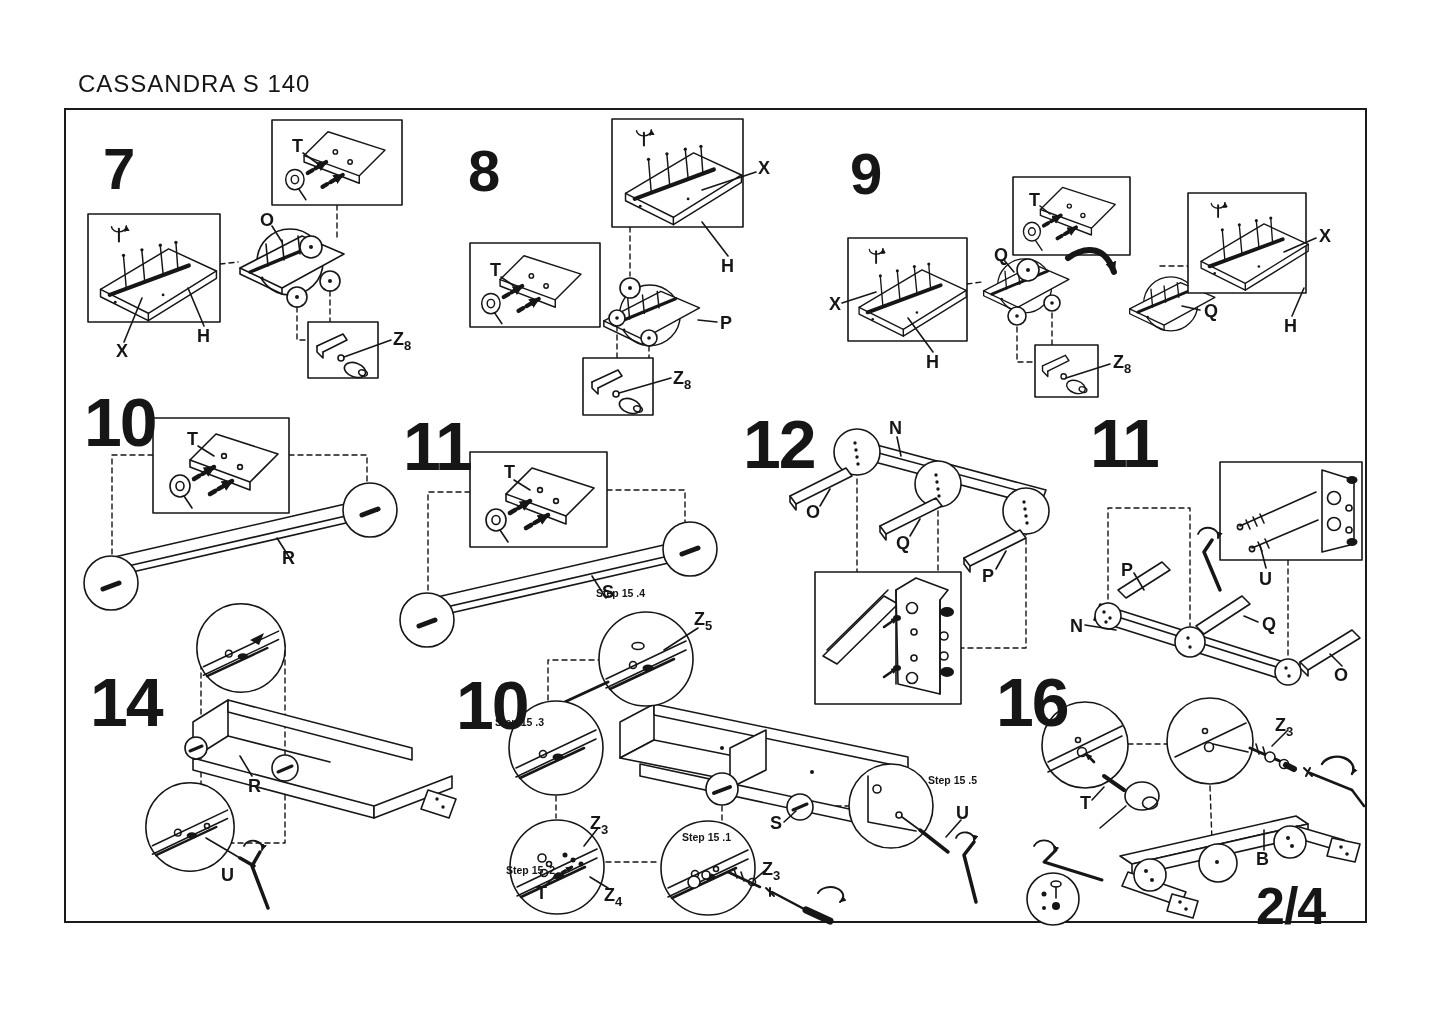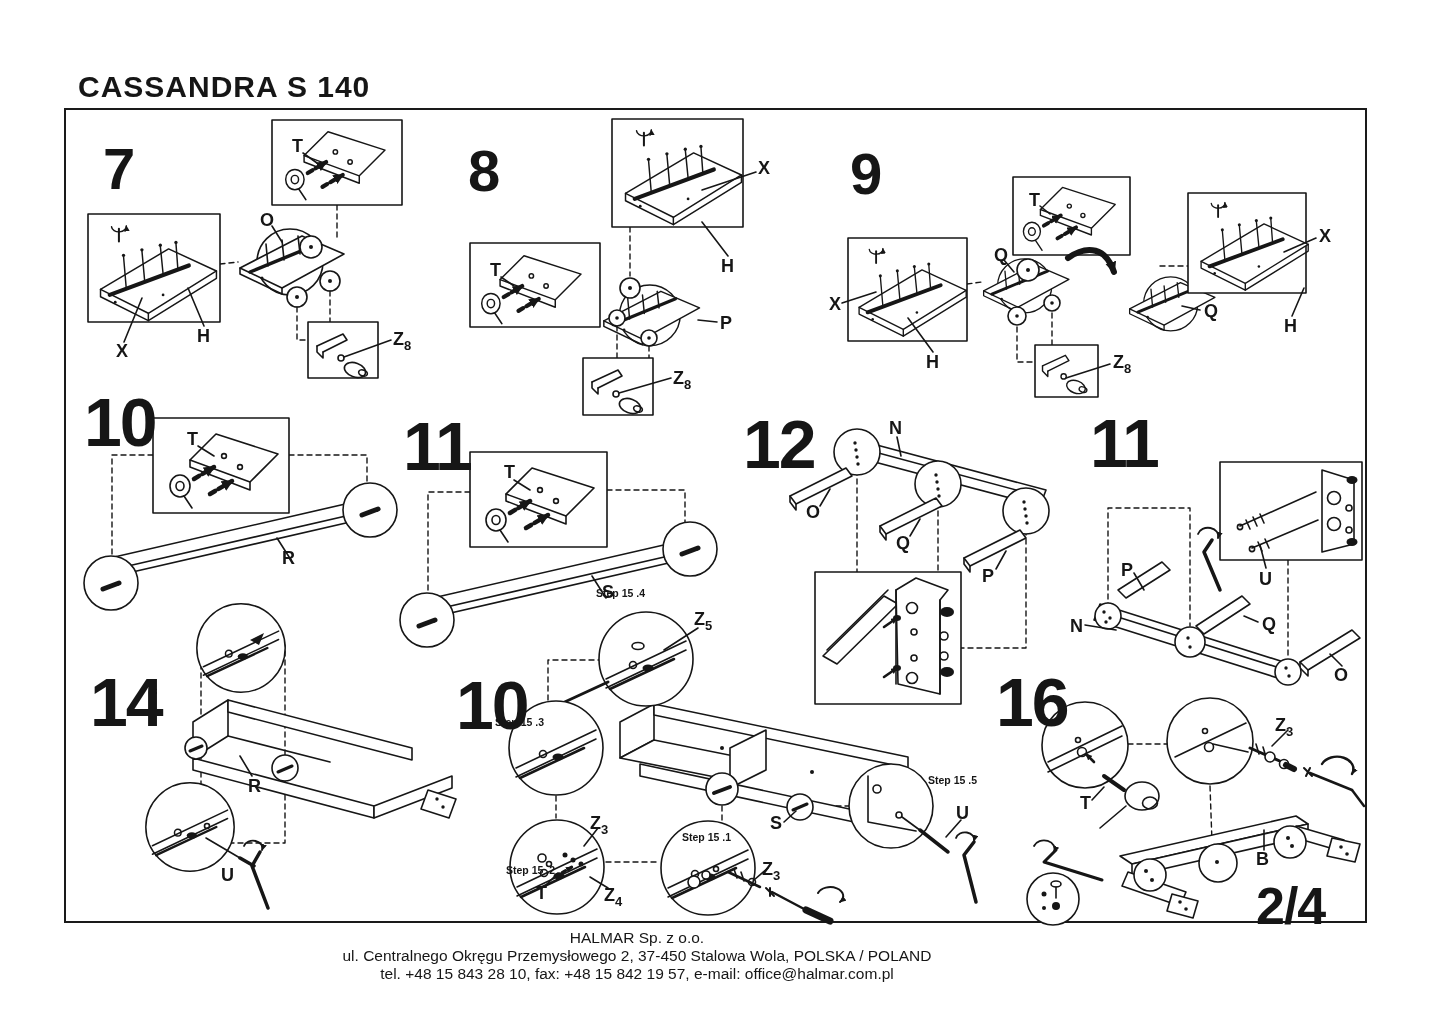--- a/index.html
+++ b/index.html
@@ -1,19 +1,19 @@
 <!DOCTYPE html>
 <html><head>
 <meta charset="utf-8">
 <style>
 *{margin:0;padding:0;box-sizing:border-box}
 html,body{background:#fff}
 body{width:1445px;height:1021px;font-family:"Liberation Sans",sans-serif;color:#161616;position:relative}
 .sheet{position:relative;width:1445px;height:1021px;background:#fff;overflow:hidden}
-.title{position:absolute;left:78px;top:70px;font-size:30px;font-weight:bold;letter-spacing:1px;white-space:nowrap}
+.title{position:absolute;left:78px;top:70px;font-size:24px;font-weight:normal;letter-spacing:1px;white-space:nowrap}
 .frame{position:absolute;left:64px;top:108px;width:1303px;height:815px;border:2px solid #1a1a1a}
 svg.art{position:absolute;left:0;top:0;width:1445px;height:1021px}
 .stepnum{position:absolute;font-weight:bold;font-size:58px;line-height:1;letter-spacing:-2px}
 .stepnum.sm{font-size:68px}
 .plbl{position:absolute;font-weight:bold;font-size:18px;line-height:1;white-space:nowrap}
 .plbl sub{font-size:13px;line-height:1}
 .sublbl{position:absolute;font-weight:bold;font-size:10.5px;line-height:1;white-space:nowrap}
 .footer{position:absolute;left:0;top:929px;width:1274px;text-align:center;font-size:15.5px;line-height:1.17}
 .pagenum{position:absolute;left:1256px;top:876px;font-size:52px;font-weight:bold;letter-spacing:-1px}
 svg .d{stroke-dasharray:5 4;stroke-width:1.4}
@@ -517,19 +517,14 @@
   <span class="sublbl" style="left:682px;top:832px">Step 15 .1</span>
   <span class="plbl" style="left:762px;top:860px"><span>Z</span><sub>3</sub></span>
   <span class="plbl" style="left:770px;top:814px">S</span>
   <span class="sublbl" style="left:928px;top:775px">Step 15 .5</span>
   <span class="plbl" style="left:956px;top:804px">U</span>
 
   <span class="plbl" style="left:1080px;top:794px">T</span>
   <span class="plbl" style="left:1275px;top:716px"><span>Z</span><sub>3</sub></span>
   <span class="plbl" style="left:1256px;top:850px">B</span>
 
-  <div class="footer">
-    <div>HALMAR Sp. z o.o.</div>
-    <div>ul. Centralnego Okręgu Przemysłowego 2, 37-450 Stalowa Wola, POLSKA / POLAND</div>
-    <div>tel. +48 15 843 28 10, fax: +48 15 842 19 57, e-mail: office@halmar.com.pl</div>
-  </div>
   <div class="pagenum">2/4</div>
 </div>
 
 </body></html>

